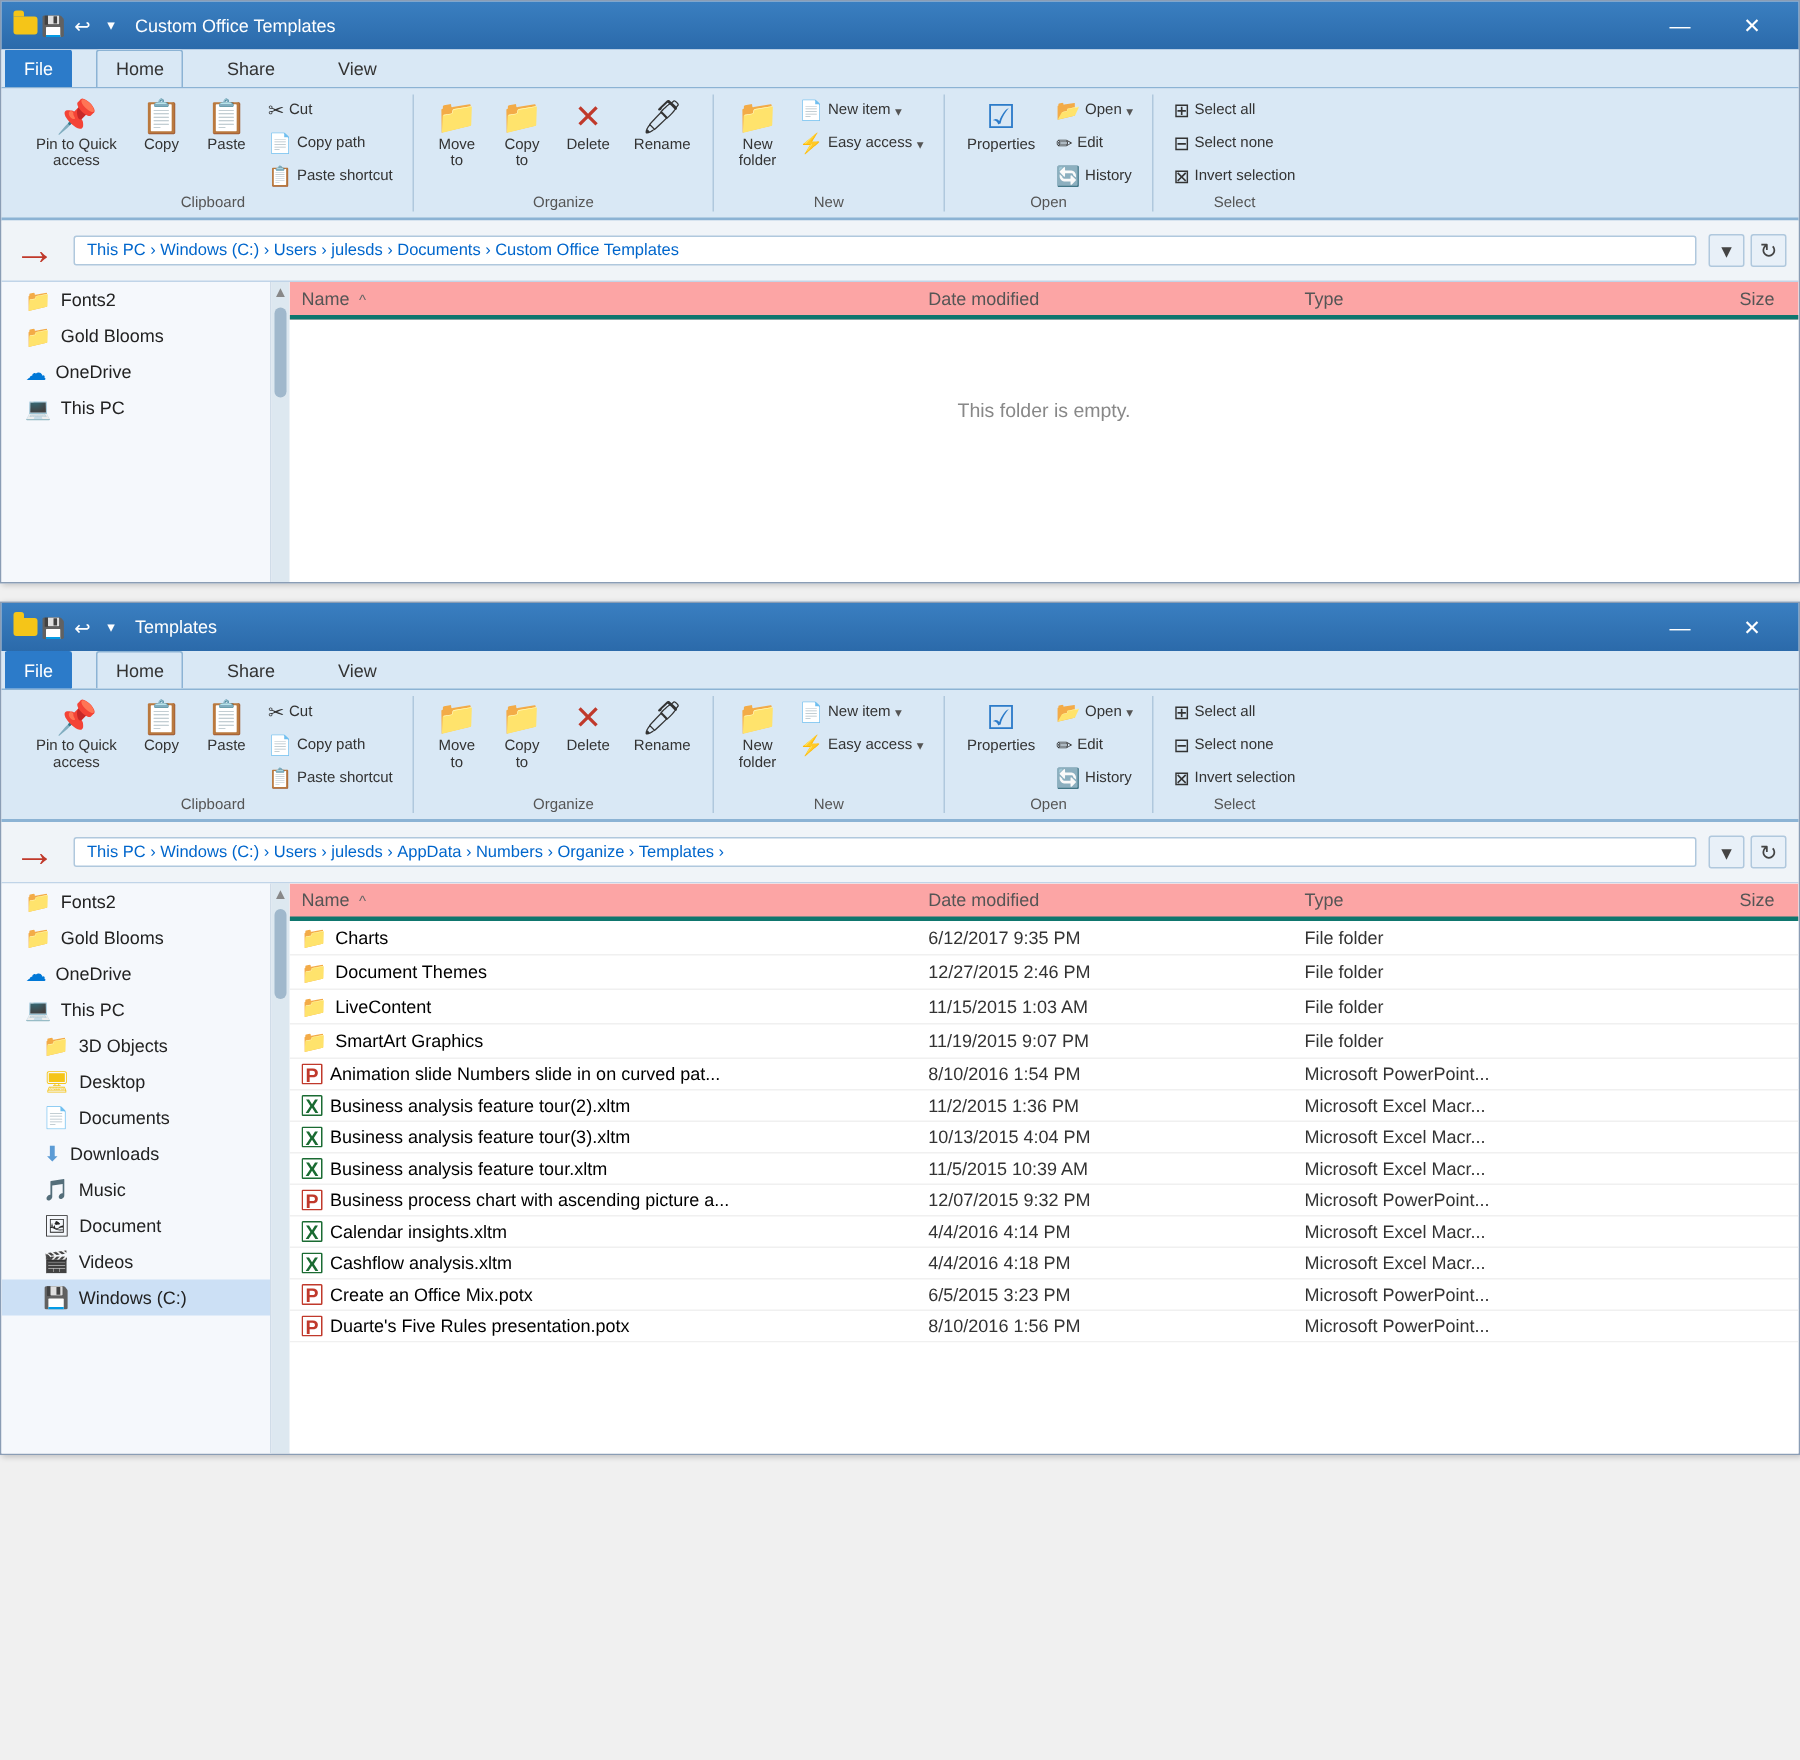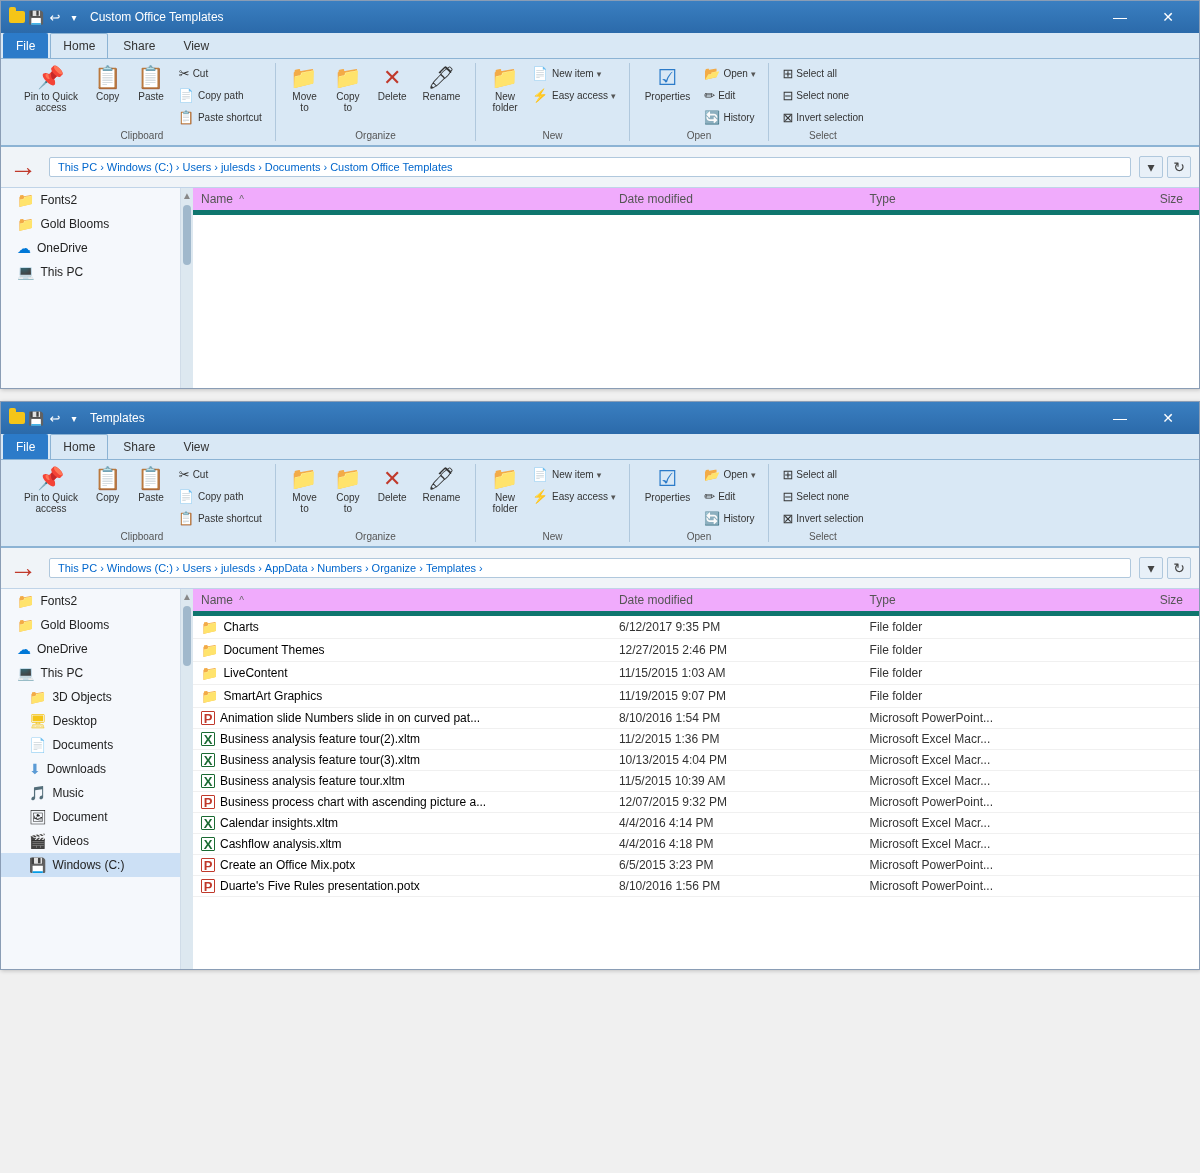--- a/index.html
+++ b/index.html
@@ -76,21 +76,21 @@
       align-items: flex-end;
       padding-left: 2px;
       border-bottom: 1px solid #8cb3d4;
     }
     .ribbon-tab {
       padding: 5px 12px;
       font-size: 12px;
       cursor: pointer;
       border: 1px solid transparent;
       border-bottom: none;
-      margin-right: 2px;
+      margin-right: 16px;
       border-radius: 2px 2px 0 0;
     }
     .ribbon-tab.active {
       background: #2c7bc9;
       color: #fff;
       border-color: #2c7bc9;
     }
     .ribbon-tab:not(.active) {
       color: #333;
     }
@@ -231,22 +231,22 @@
     .folder-blue { color: #5b9bd5; font-size: 14px; }
 
     
     .file-area {
       flex: 1;
       overflow: hidden;
       background: #fff;
     }
     .file-header {
       display: flex;
-      background: #f0abfc;
-      border-bottom: 5px solid #0f766e;
+      background: #fca5a5;
+      border-bottom: 3px solid #0f766e;
       padding: 4px 8px;
       font-size: 12px;
       color: #555;
       align-items: flex-end;
     }
     .col-name { flex: 2; min-width: 200px; cursor: pointer; }
     .col-date { flex: 1.2; min-width: 140px; cursor: pointer; }
     .col-type { flex: 1; min-width: 130px; cursor: pointer; }
     .col-size { flex: 0.5; min-width: 60px; cursor: pointer; text-align: right; padding-right: 8px; }
 
@@ -540,20 +540,23 @@
     <div class="file-area">
       <div class="file-header">
         <div class="col-name">
           <span>Name</span>
           <span class="sort-arrow">^</span>
         </div>
         <div class="col-date">Date modified</div>
         <div class="col-type">Type</div>
         <div class="col-size">Size</div>
       </div>
+      <div class="file-empty">
+        <span>This folder is empty.</span>
+      </div>
     </div>
   </div>
 </div>
 
 <div class="window">
 
   <div class="title-bar">
     <div class="title-bar-icons">
       <div class="title-icon">
         <div class="folder-icon-yellow"></div>

